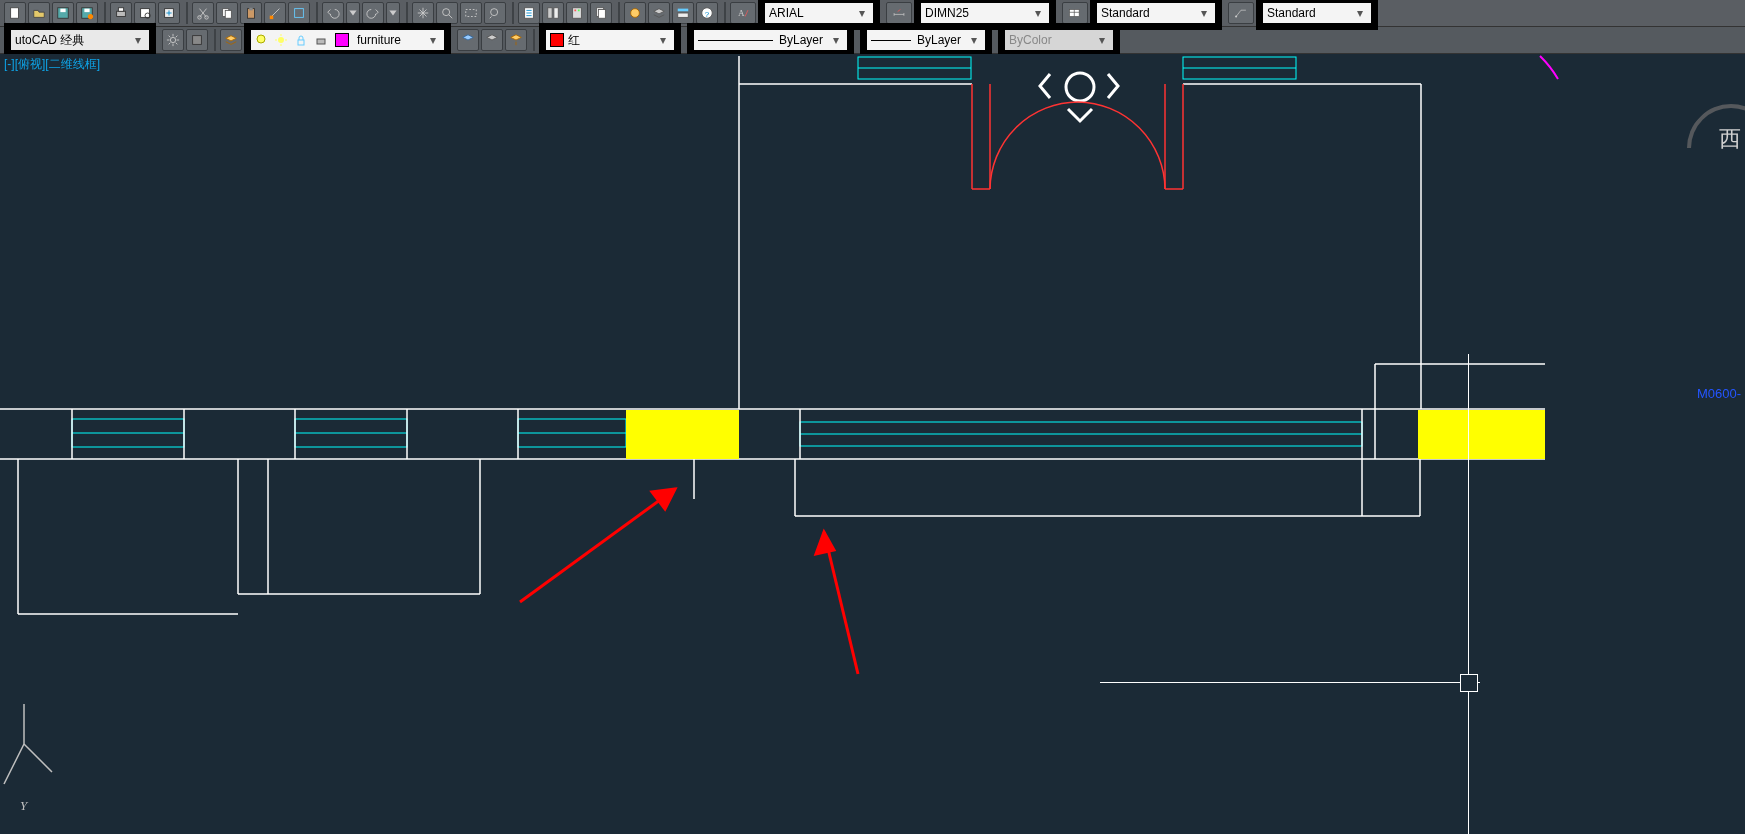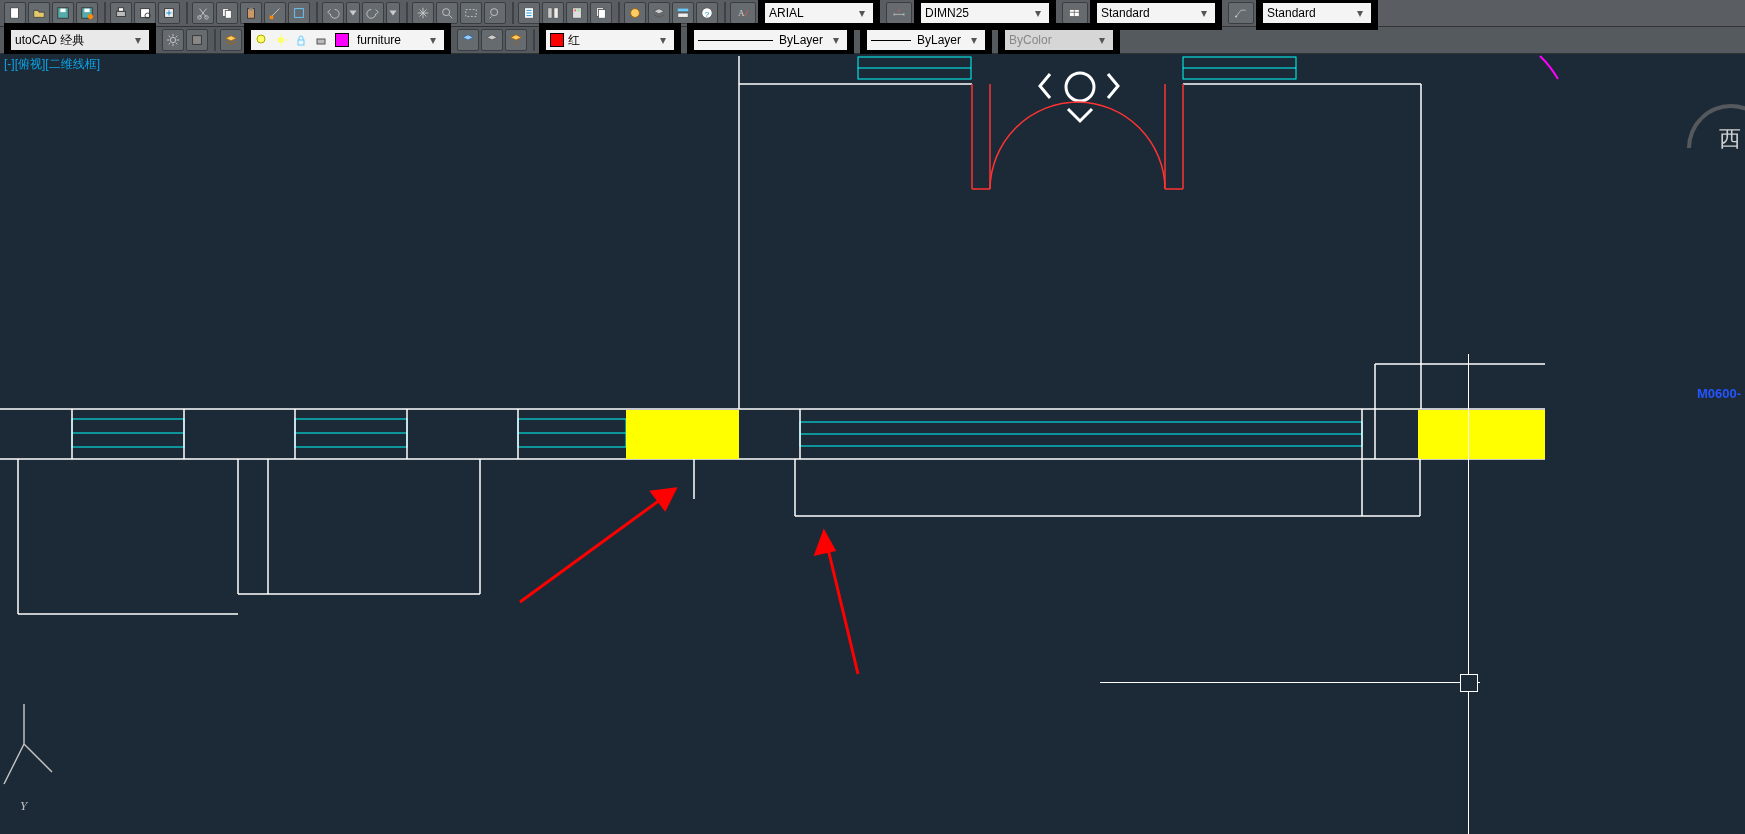--- a/index.html
+++ b/index.html
@@ -109,21 +109,21 @@
     position:absolute;
     right:4px;top:70px;
     color:#d0d0d0;
     font-size:22px;
   }
   .blue-text {
     position:absolute;
     right:4px;top:332px;
     color:#2455ff;
     font-size:13px;
-    font-weight:bold;
+    font-weight:normal;
   }
 
   
   .crosshair-h {
     position:absolute;
     top:628px;left:1100px;width:380px;height:0;
     border-top:1px solid #fff;
   }
   .crosshair-v {
     position:absolute;

